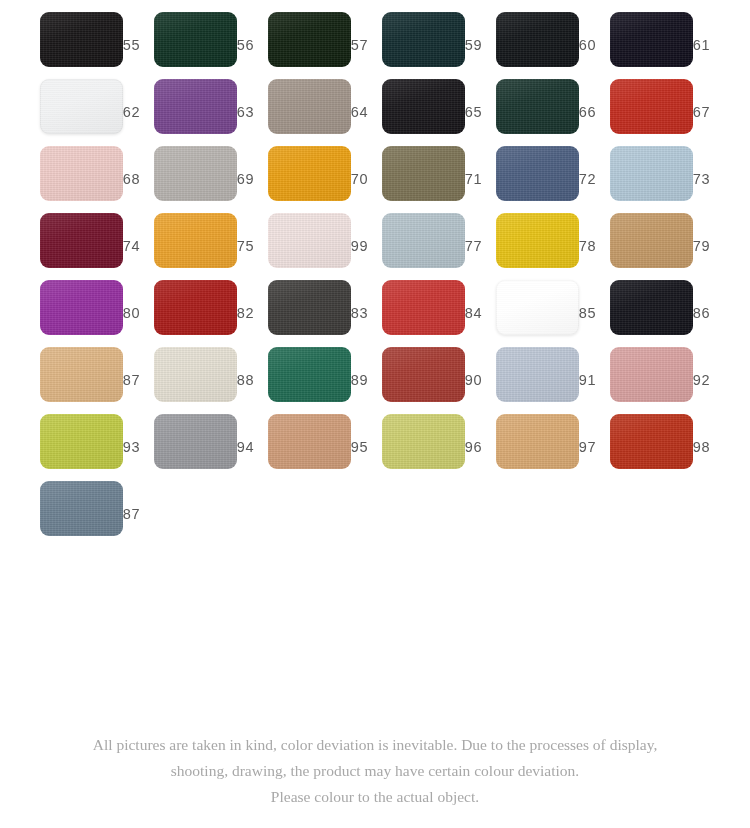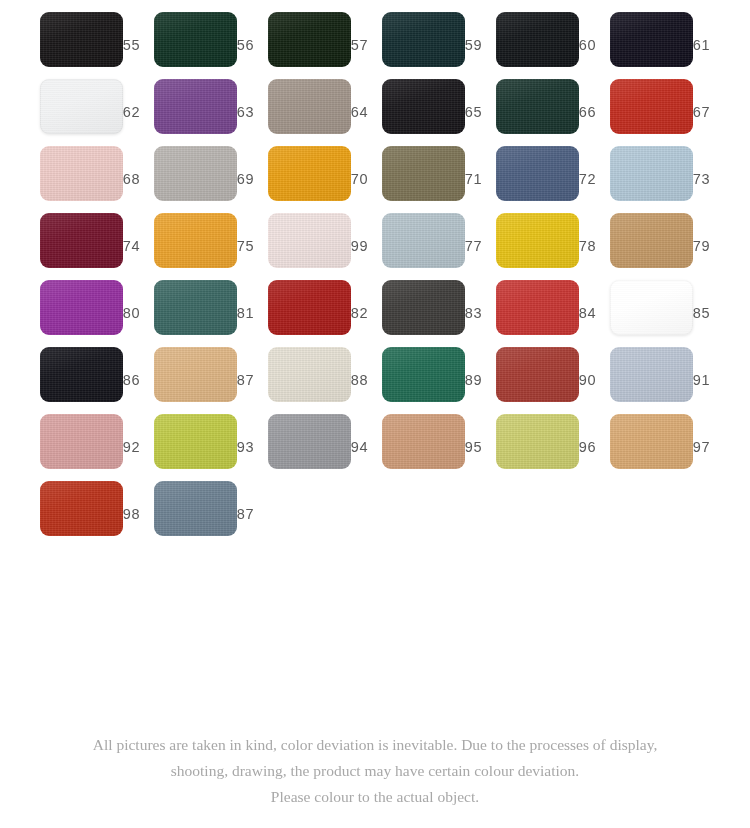--- a/index.html
+++ b/index.html
@@ -214,24 +214,20 @@
       </div>
       <div class="swatch-cell">
         <div class="swatch-chip" style="background-color: rgb(197, 154, 103);"></div>
         <div class="swatch-label">79</div>
       </div>
       <div class="swatch-cell">
         <div class="swatch-chip" style="background-color: rgb(149, 46, 160);"></div>
         <div class="swatch-label">80</div>
       </div>
       <div class="swatch-cell">
-        <div class="swatch-chip" style="background-color: rgb(57, 103, 98);"></div>
-        <div class="swatch-label">81</div>
-      </div>
-      <div class="swatch-cell">
         <div class="swatch-chip" style="background-color: rgb(171, 27, 24);"></div>
         <div class="swatch-label">82</div>
       </div>
       <div class="swatch-cell">
         <div class="swatch-chip" style="background-color: rgb(61, 59, 57);"></div>
         <div class="swatch-label">83</div>
       </div>
       <div class="swatch-cell">
         <div class="swatch-chip" style="background-color: rgb(201, 52, 49);"></div>
         <div class="swatch-label">84</div>

